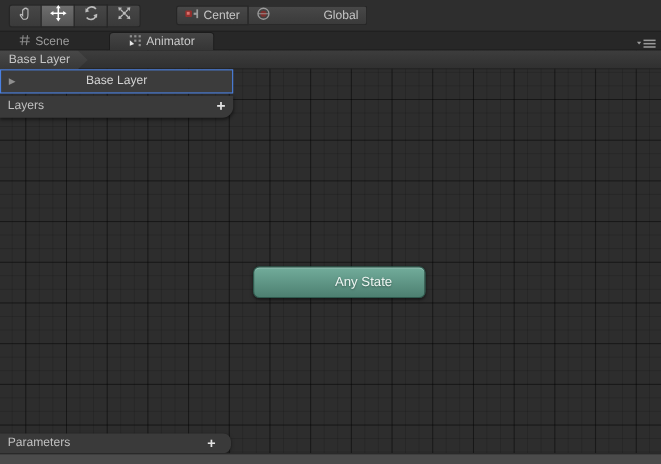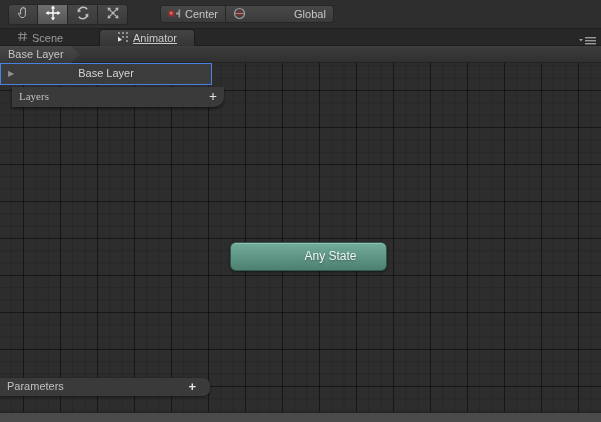--- a/index.html
+++ b/index.html
@@ -23,21 +23,21 @@
   .pivot-btn:last-child { border-radius:0 3px 3px 0;gap:48px; }
 
   
   #tabbar { position:absolute; left:0; top:28px; width:601px; height:18px;
     background:#272727; border-top:1px solid #212121; border-bottom:1px solid #1d1d1d; }
   .tab { position:absolute; top:0; height:17px; display:flex; align-items:center; gap:4px;
     font-size:11px; }
   .tab-inactive { left:0; width:95px; padding-left:17px; color:#9c9c9c; }
   .tab-active { left:99px; width:96px; justify-content:center;
     background:linear-gradient(#444444,#353535); border:1px solid #1c1c1c; border-bottom:none;
-    border-radius:4px 4px 0 0; color:#cacaca;text-decoration:underline; }
+    border-radius:4px 4px 0 0; color:#cacaca; }
   .panel-menu { position:absolute; right:4px; top:6px; width:18px; height:9px;
     display:flex; align-items:center; }
 
   
   #graph { position:absolute; left:0; top:46px; width:601px; height:366px;
     background-color:#2d2d2d;
     background-image:
       linear-gradient(to right, rgba(0,0,0,0.42) 1px, transparent 1px),
       linear-gradient(to bottom, rgba(0,0,0,0.42) 1px, transparent 1px),
       linear-gradient(to right, rgba(0,0,0,0.14) 1px, transparent 1px),
@@ -53,29 +53,29 @@
     background:linear-gradient(#484848,#383838);
     clip-path:polygon(0 0, calc(100% - 9px) 0, 100% 50%, calc(100% - 9px) 100%, 0 100%); }
   .auto-live-link { position:absolute; right:2px; top:1px; height:15px; line-height:15px;
     padding:0 6px; font-size:10px; color:#a9a9a9; background:#464646; border-radius:1px; }
 
   
   .layer-box { position:absolute; left:0; top:17px; width:212px; height:22px;
     background:#3c3c3c; border:1.5px solid #4a80e2; }
   .disclosure { position:absolute; left:7px; top:5px; font-size:8px; color:#8f8f8f; }
   .layer-label { display:block; text-align:center; line-height:19px; font-size:11px; color:#d4d4d4; }
-  .layers-bar { position:absolute; left:12px; top:41px; width:212px; height:20px;
+  .layers-bar { position:absolute; left:0; top:41px; width:212px; height:20px;
     background:#3a3a3a; border-radius:0 0 10px 0;
-    box-shadow:0 2px 3px rgba(0,0,0,0.45);font-family:Liberation Serif, serif; }
+    box-shadow:0 2px 3px rgba(0,0,0,0.45); }
   .bar-label { position:absolute; left:7px; top:0; line-height:19px; font-size:11px; color:#c0c0c0; }
   .bar-plus { position:absolute; right:7px; top:0; line-height:19px; font-size:14px;
     font-weight:bold; color:#e3e3e3; }
 
   
-  .params-bar { position:absolute; left:0; top:332px; width:210px; height:18px;
+  .params-bar { position:absolute; left:0; top:348px; width:210px; height:18px;
     background:#3a3a3a; border-radius:0 7px 7px 0;
     box-shadow:0 1px 3px rgba(0,0,0,0.5); }
   .params-bar .bar-label { line-height:17px; }
   .params-bar .bar-plus { right:14px; line-height:17px; font-size:13px; }
 
   
   .node-any-state { position:absolute; left:230px; top:196px; width:157px; height:29px;
     border-radius:6px; background:linear-gradient(#72ac9b,#4d8071);
     border:1px solid #2f5a4e;
     box-shadow:inset 0 1px 0 rgba(255,255,255,0.25), 0 1px 3px rgba(0,0,0,0.5);

